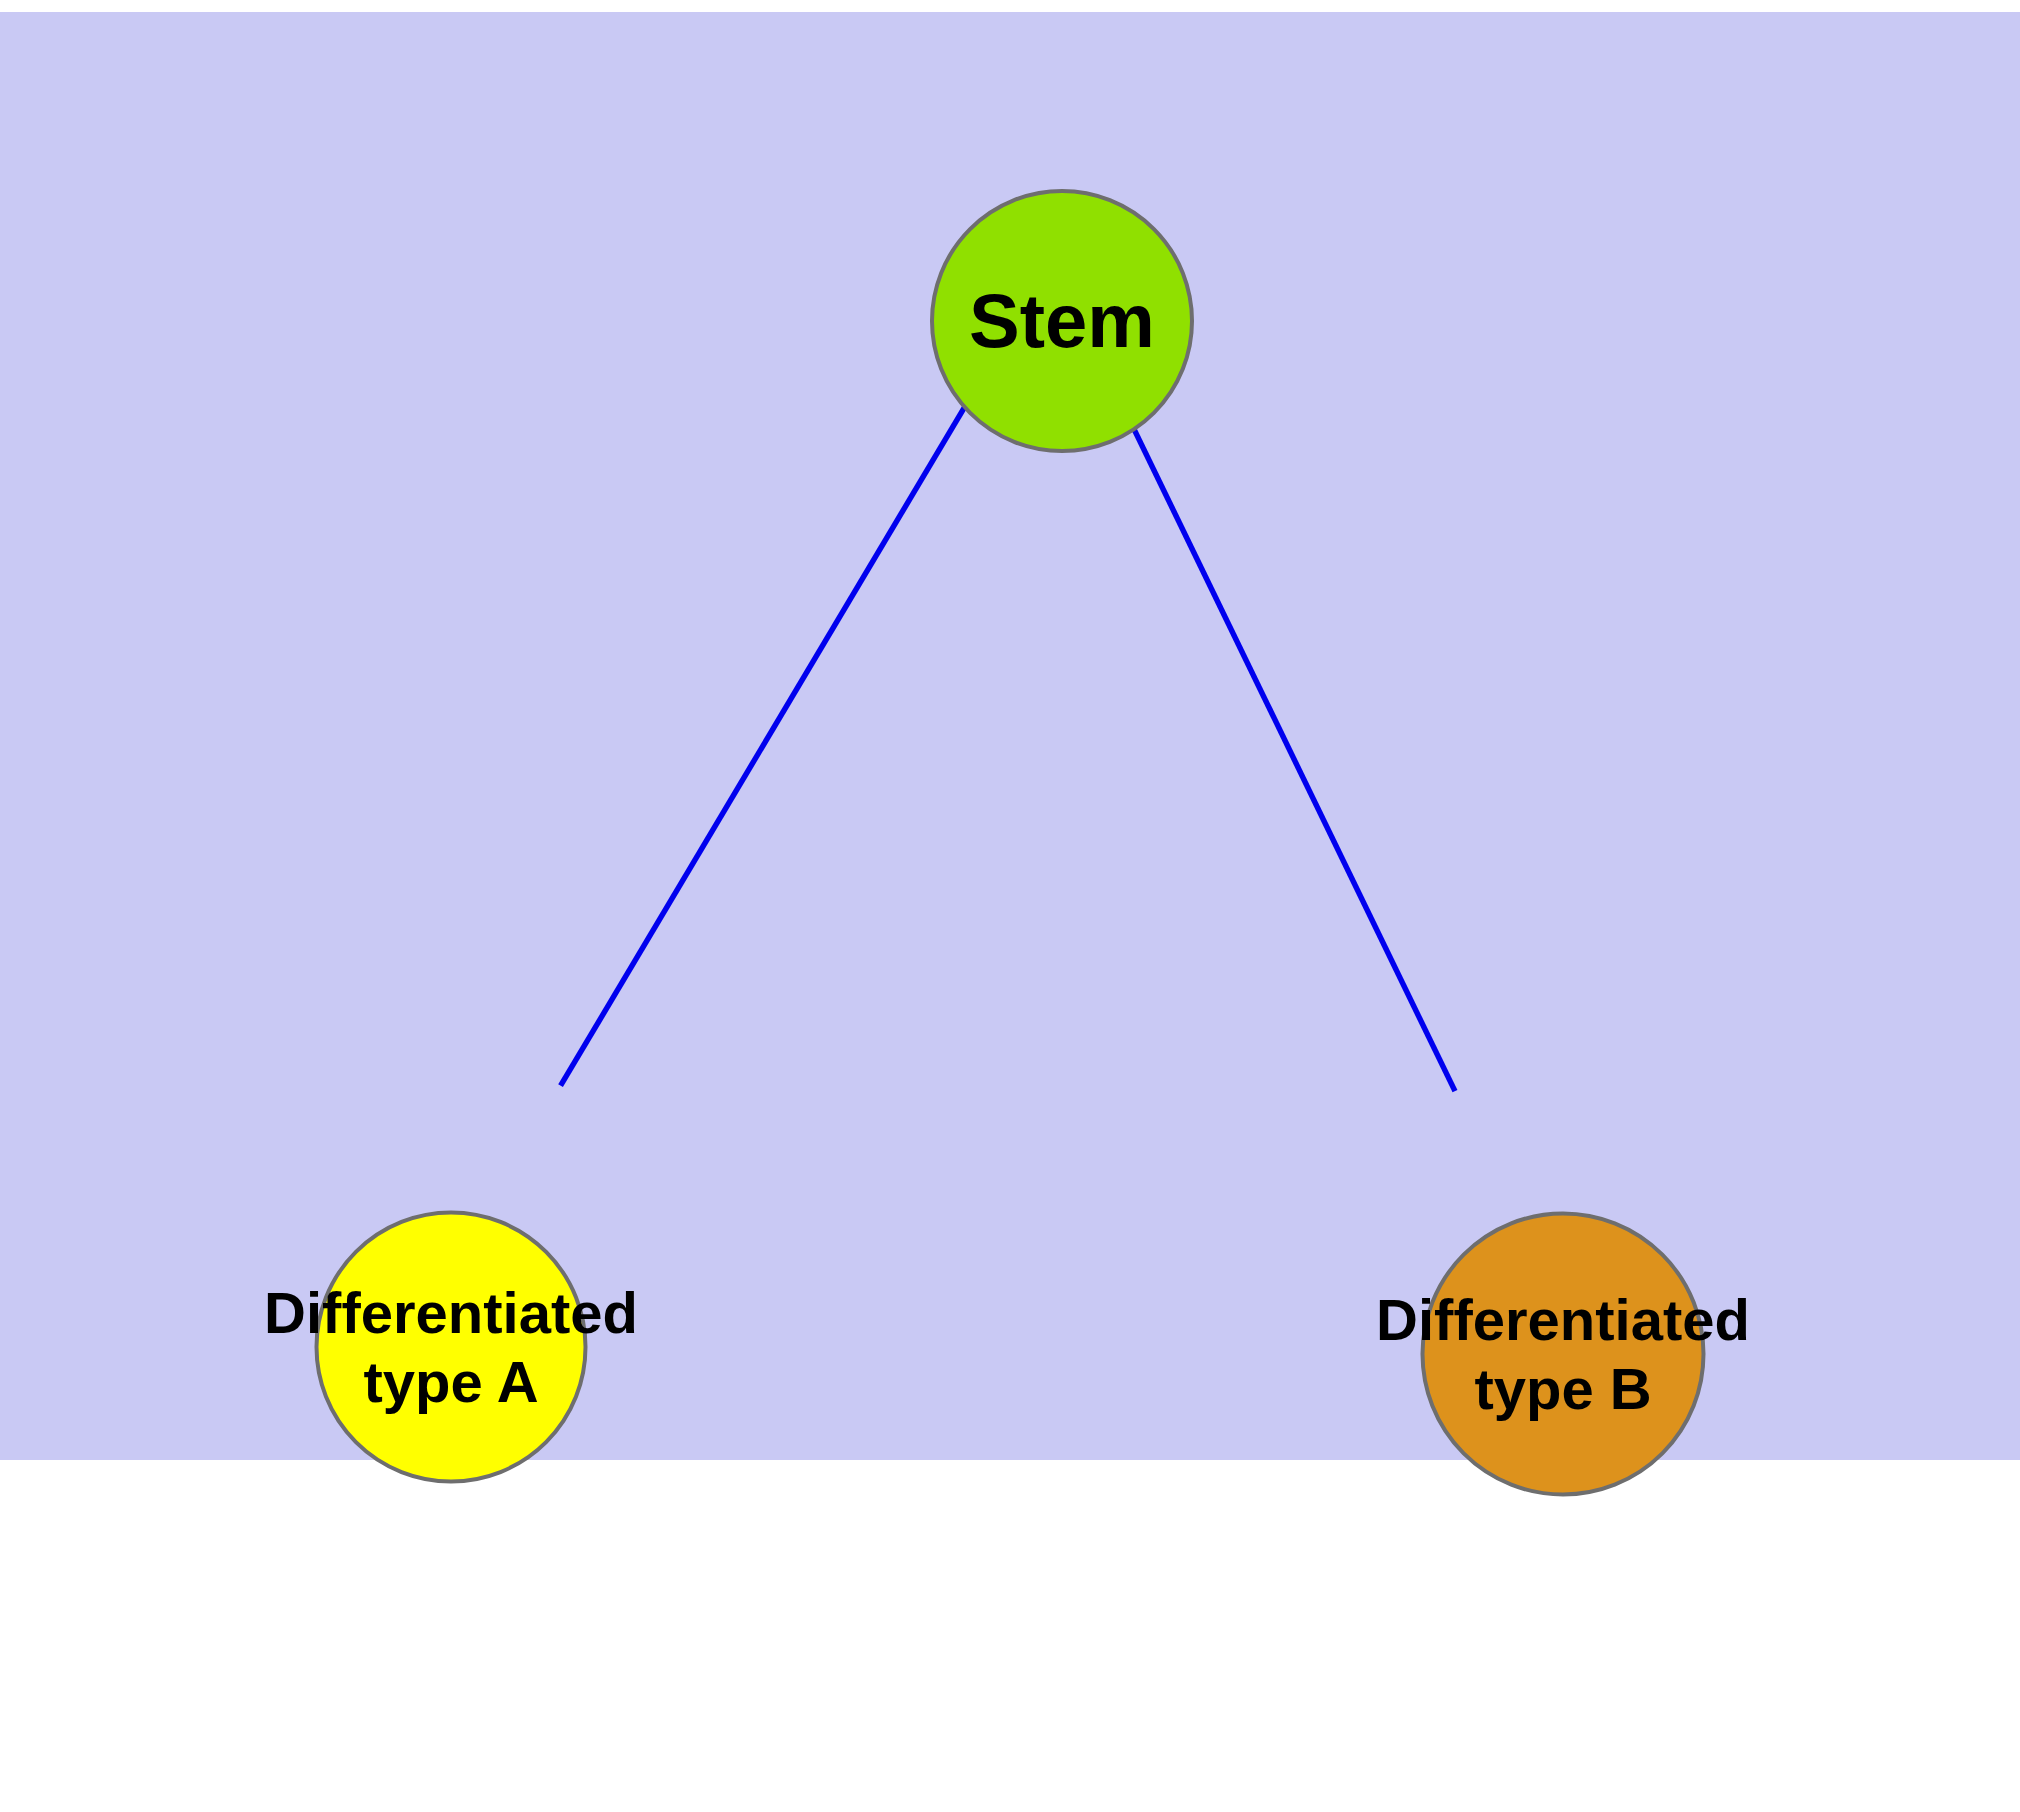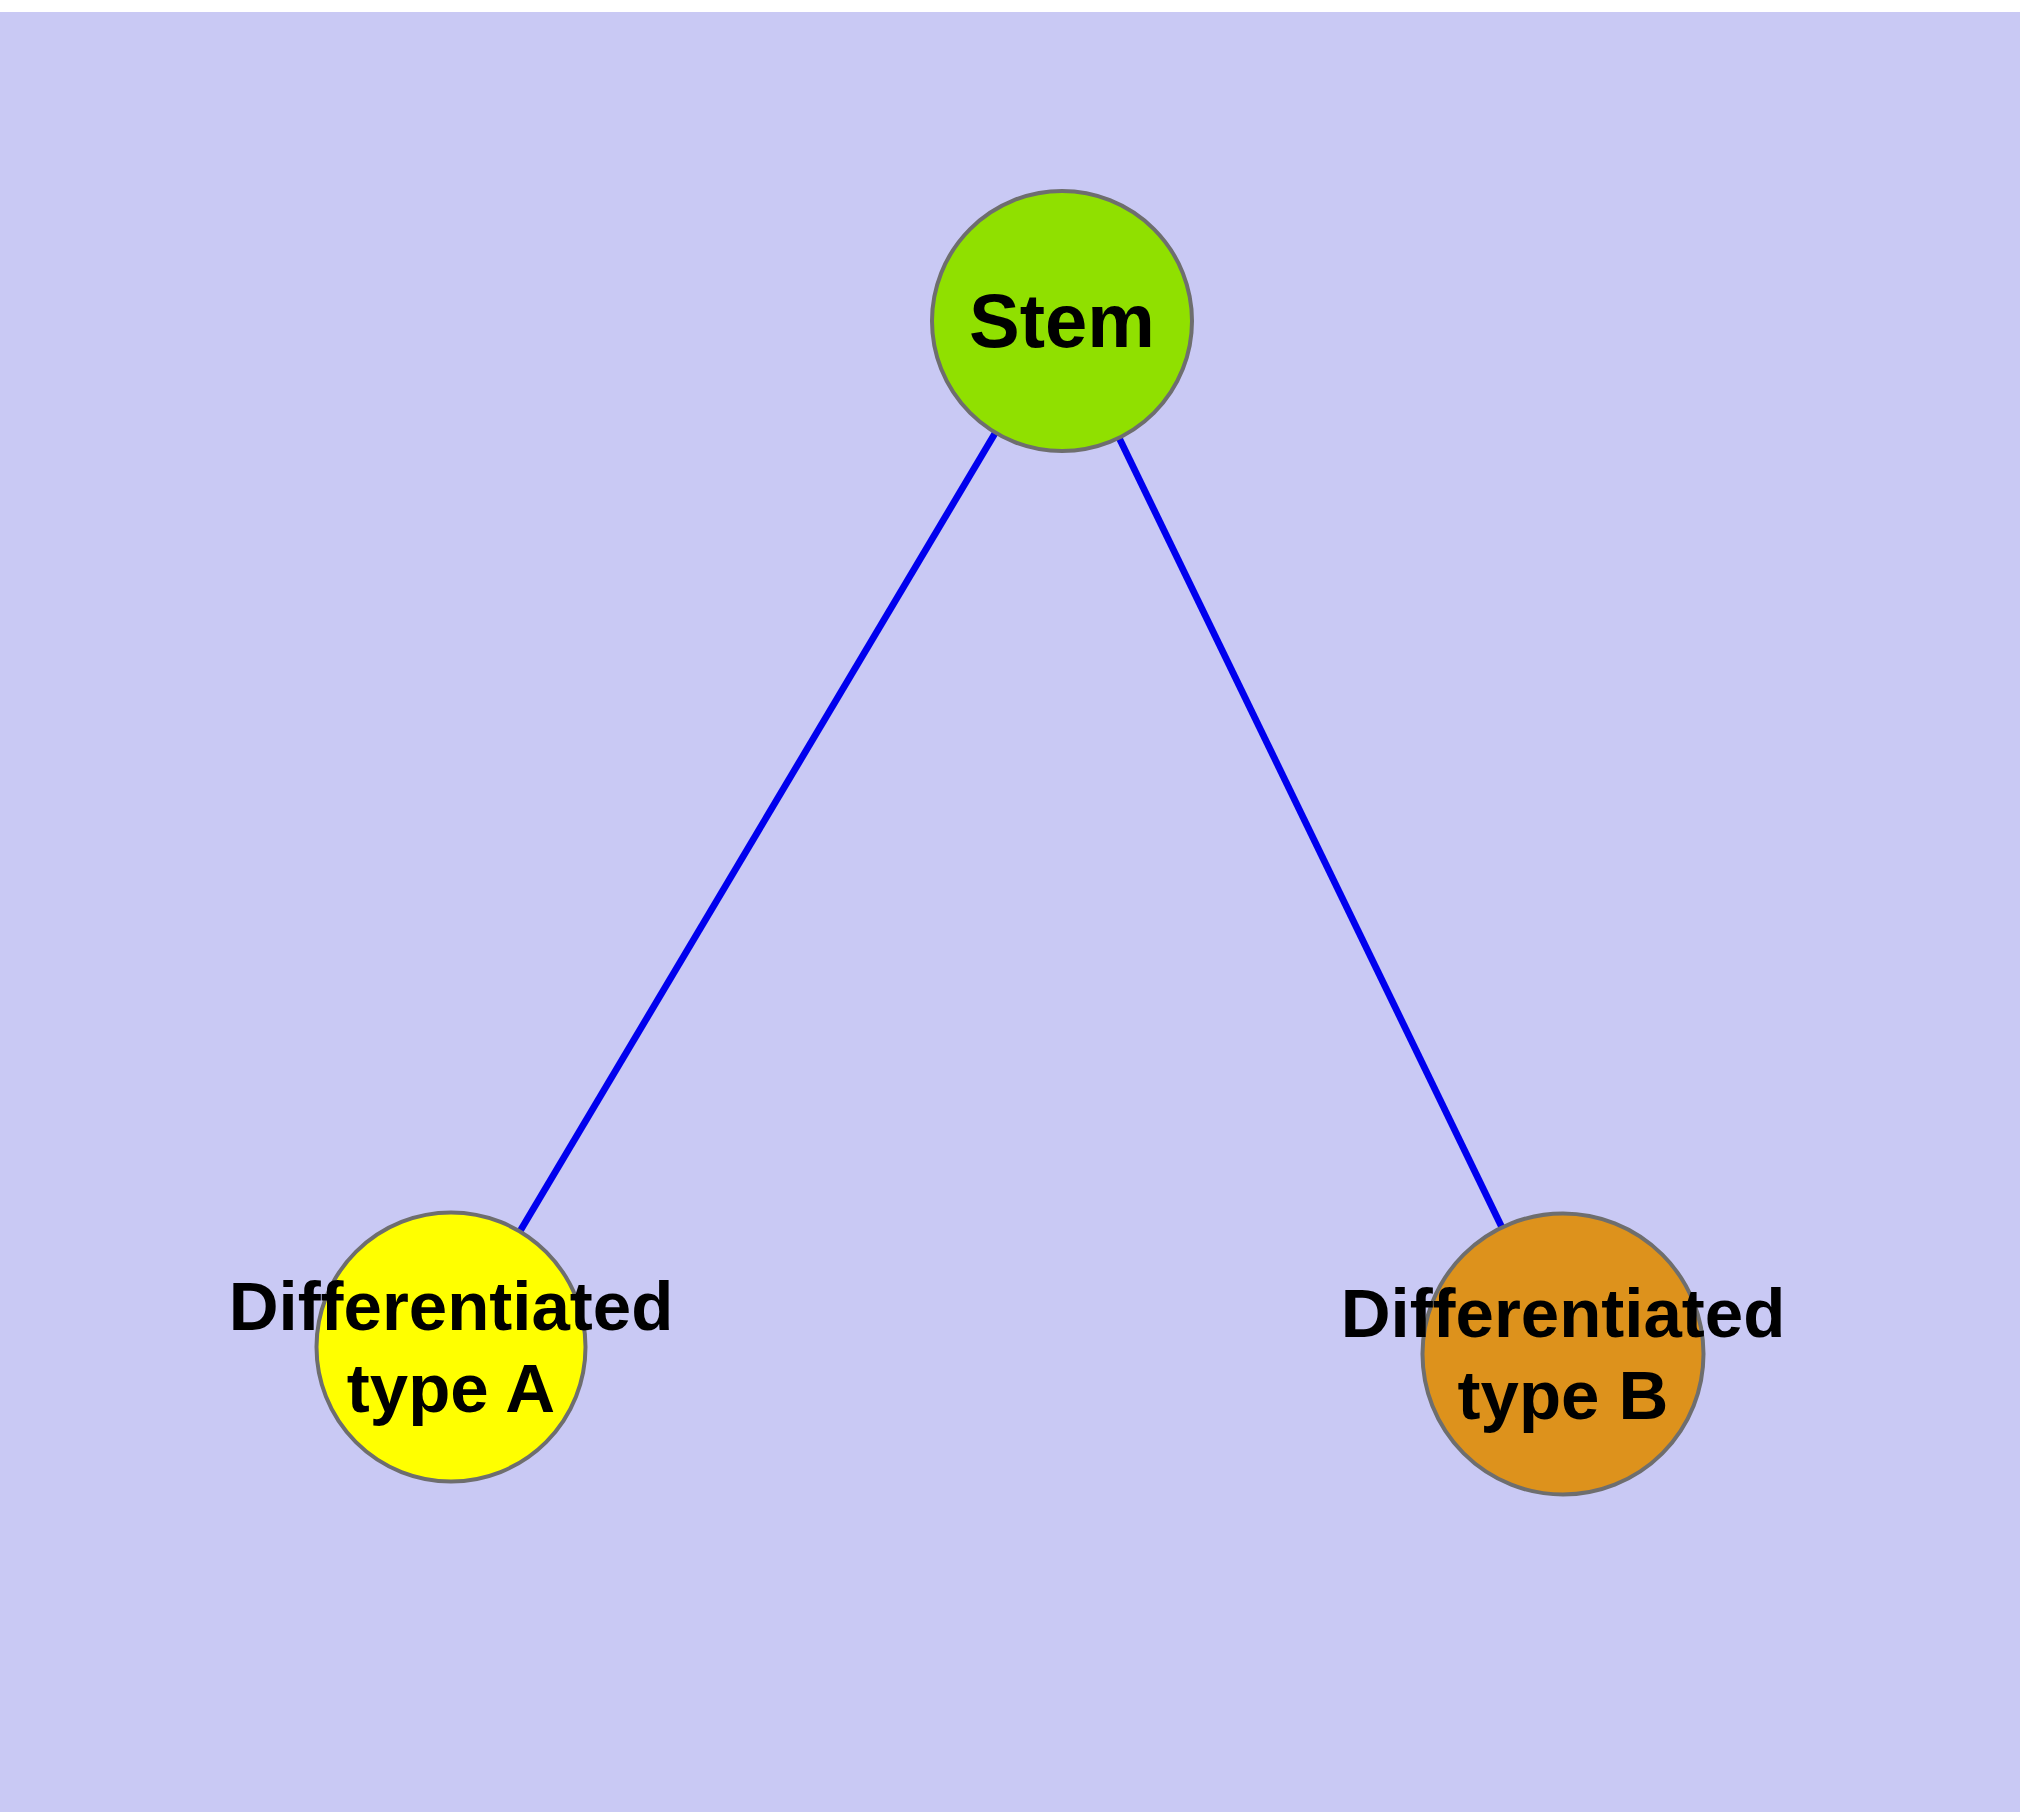--- a/index.html
+++ b/index.html
@@ -9,21 +9,21 @@
     height: 1812px;
     background: #ffffff;
     font-family: "Liberation Sans", sans-serif;
     overflow: hidden;
   }
   .canvas {
     position: absolute;
     top: 12px;
     left: 0;
     width: 2021px;
-    height: 1800px;
+    height: 1448px;
     background: #c9c9f4;
   }
   .edge-layer {
     position: absolute;
     top: 0;
     left: 0;
     width: 100%;
     height: 100%;
   }
   .node {
@@ -35,21 +35,21 @@
     align-items: center;
     justify-content: center;
     transform: translate(-50%, -50%);
   }
   .node-label {
     font-weight: bold;
     color: #000000;
     text-align: center;
     white-space: pre-line;
     line-height: 1.18;
-    font-size: 69px;
+    font-size: 58px;
     pointer-events: none;
   }
   .node-stem  { left: 1062px; top: 309px;  width: 264px; height: 264px; }
   .node-stem .node-label { font-size: 76px; }
   .node-diff-a { left: 451px;  top: 1335px; width: 273px; height: 273px; }
   .node-diff-b { left: 1563px; top: 1342px; width: 285px; height: 285px; }
 </style>
 </head>
 <body>
 

